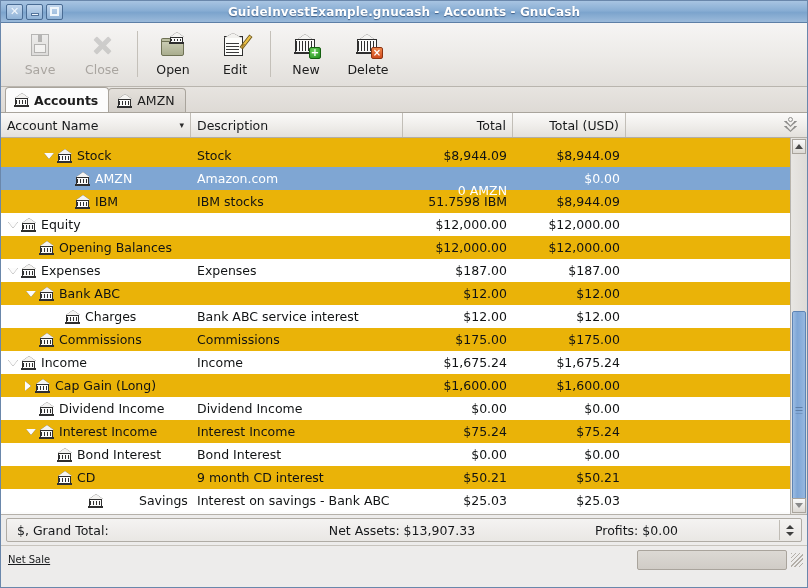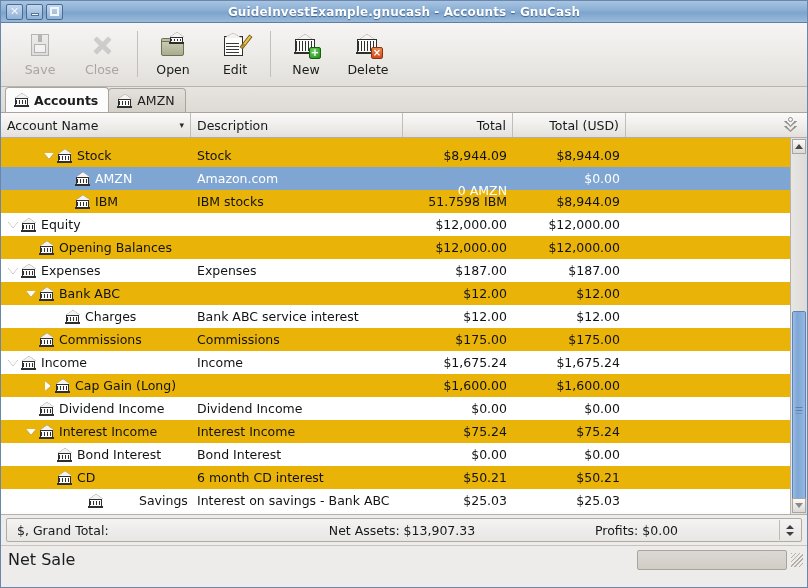--- a/index.html
+++ b/index.html
@@ -438,22 +438,23 @@
     height: 28px;
     background: #edeceb;
     border-top: 1px solid #c8c4bd;
     display: flex;
     align-items: center;
     padding: 0 4px 0 7px;
     box-sizing: border-box;
     position: relative;
   }
   .status-text {
-    font-size: 16px;
+    font-size: 10px;
     color: #1a1c1e;
+    text-decoration: underline;
   }
   .progress {
     margin-left: auto;
     width: 150px;
     height: 20px;
     background: linear-gradient(to bottom, #dcd9d4, #d0ccc6);
     border: 1px solid #a9a49c;
     border-radius: 2px;
     box-sizing: border-box;
   }
@@ -824,21 +825,21 @@
             <span>Income</span>
           </div>
           <div class="cell num" style="width: 110px;">
             <span>$1,675.24</span>
           </div>
           <div class="cell num" style="width: 113px;">
             <span>$1,675.24</span>
           </div>
         </div>
         <div class="row even">
-          <div class="cell c-name" style="width: 190px; padding-left: 40px;">
+          <div class="cell c-name" style="width: 190px; padding-left: 20px;">
             <span class="twisty closed">
               <span class="tri"></span>
             </span>
             <span class="bank">
               <span class="roof"></span>
               <span class="body"></span>
               <span class="cols"></span>
               <span class="base"></span>
             </span>
             <span class="nm">Cap Gain (Long)</span>
@@ -923,21 +924,21 @@
             <span class="twisty none"></span>
             <span class="bank">
               <span class="roof"></span>
               <span class="body"></span>
               <span class="cols"></span>
               <span class="base"></span>
             </span>
             <span class="nm">CD</span>
           </div>
           <div class="cell" style="width: 212px;">
-            <span>6 month CD interest</span>
+            <span>9 month CD interest</span>
           </div>
           <div class="cell num" style="width: 110px;">
             <span>$50.21</span>
           </div>
           <div class="cell num" style="width: 113px;">
             <span>$50.21</span>
           </div>
         </div>
         <div class="row odd">
           <div class="cell c-name" style="width: 190px; padding-left: 42px; gap: 31px;">

